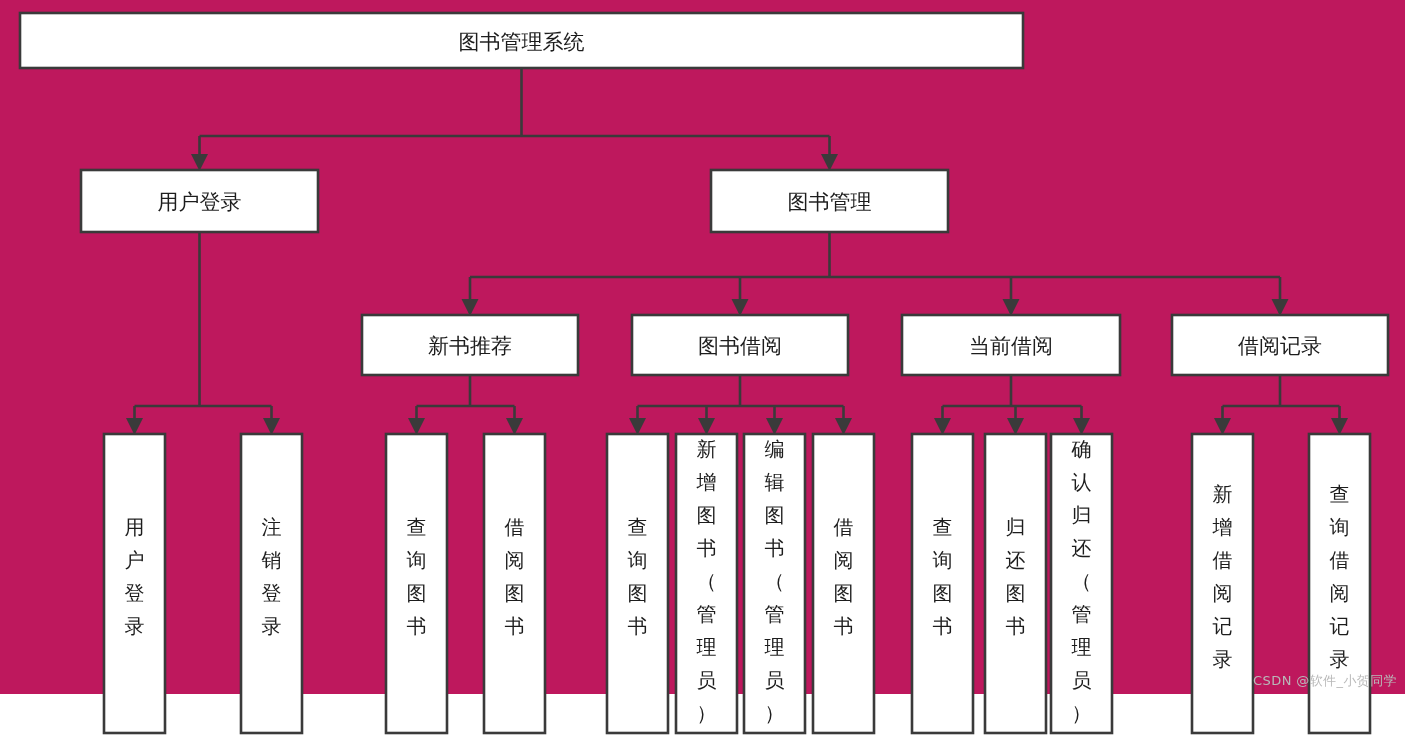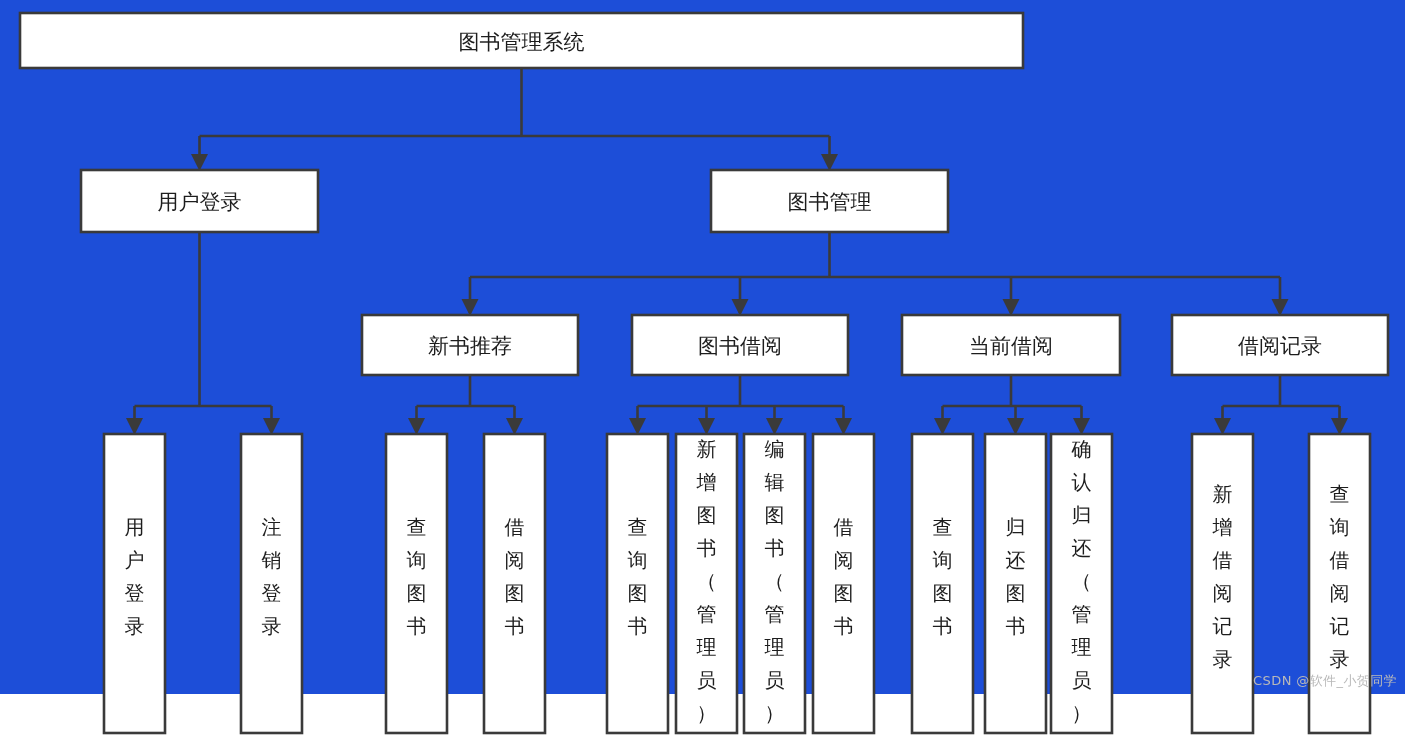--- a/index.html
+++ b/index.html
@@ -11,21 +11,21 @@
   body {
     font-family: "DejaVu Sans", "Liberation Sans", sans-serif;
     width: 1405px;
     height: 747px;
     overflow: hidden;
   }
   #diagram-root {
     position: relative;
     width: 1405px;
     height: 694px;
-    background: #1d4ed8;
+    background: #be185d;
   }
   svg.diagram-canvas {
     position: absolute;
     left: 0;
     top: 0;
     width: 1405px;
     height: 747px;
     display: block;
   }
   .node-box {

